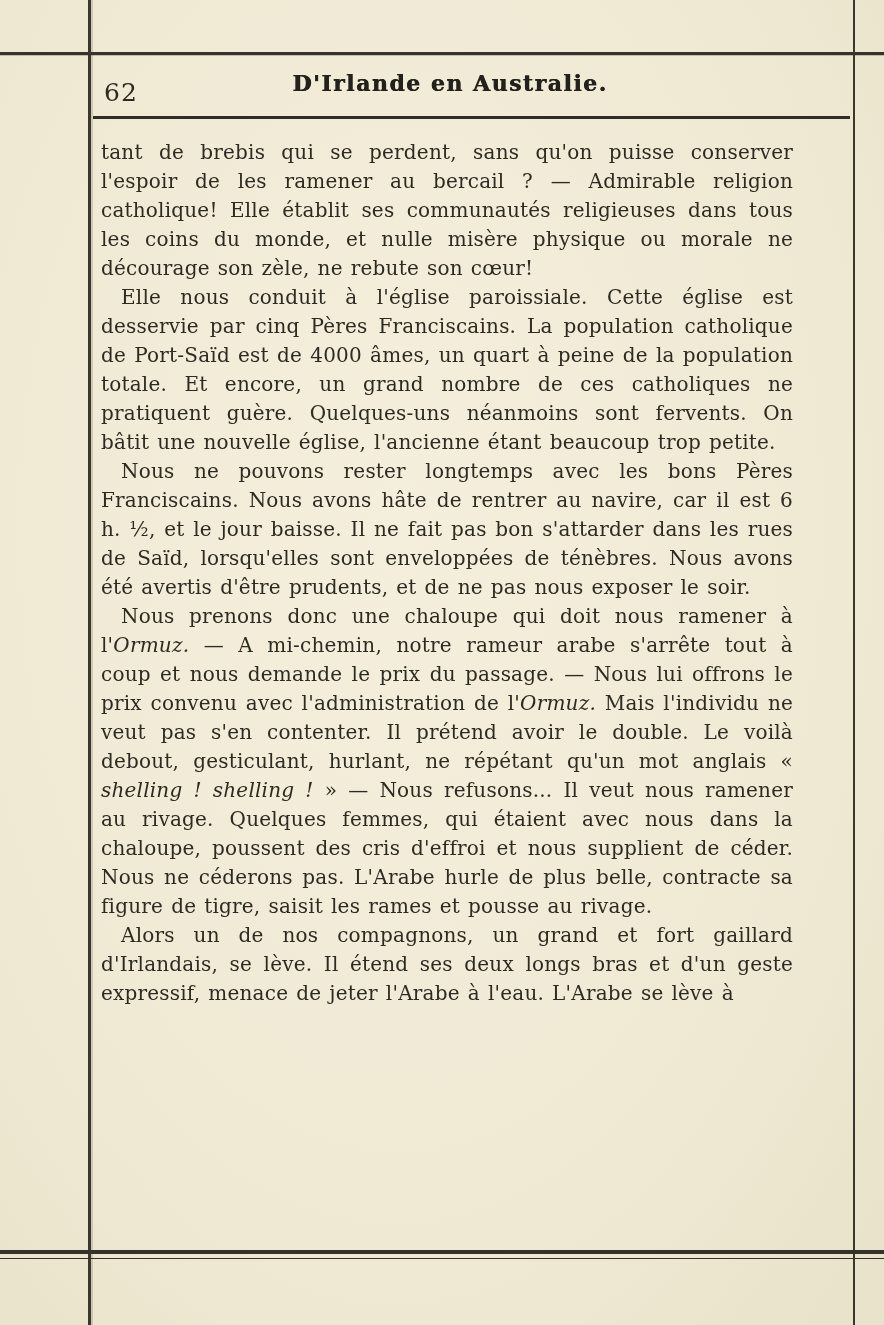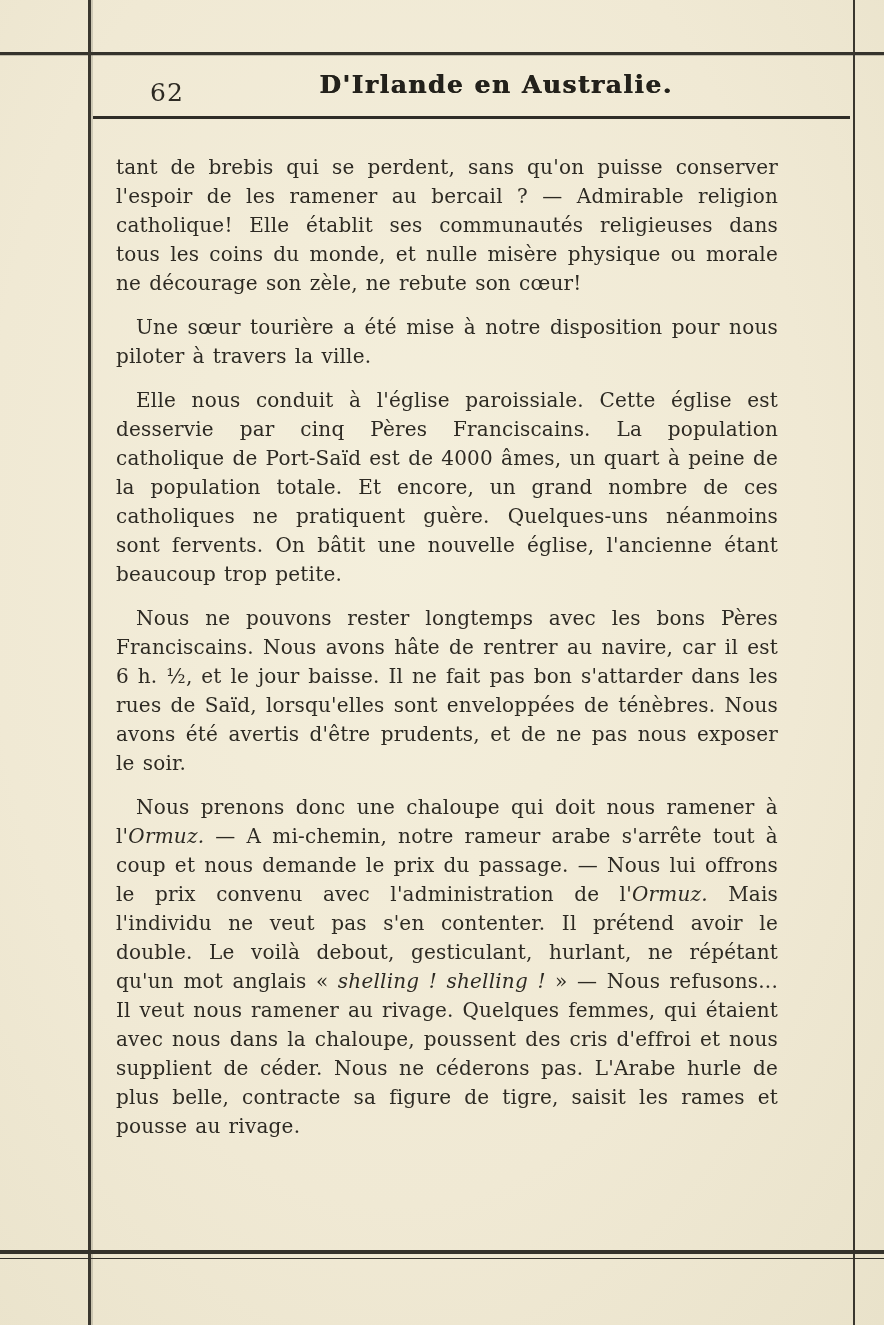--- a/index.html
+++ b/index.html
@@ -47,54 +47,53 @@
     border-bottom: 1px solid #34322b;
     box-sizing: border-box;
   }
 
   
   .page-header {
     position: absolute;
     left: 100px; top: 70px;
     width: 700px;
     height: 44px;
-    margin-left: 46px;
   }
   .page-number {
     position: absolute;
     left: 4px; top: 8px;
     font-size: 25px;
     letter-spacing: 1px;
   }
   .running-title {
     position: absolute;
     left: 0; top: 0;
     width: 100%;
     text-align: center;
-    font-size: 25px;
+    font-size: 22px;
     font-weight: 700;
     letter-spacing: 1.5px;
     color: #23211b;
     text-shadow: 0.6px 0 0 #23211b;
   }
   .header-rule {
     position: absolute;
     left: 93px; top: 116px;
     width: 757px; height: 3px;
     background: #2f2d27;
   }
 
   
   .text-block {
     position: absolute;
     left: 101px; top: 138px;
     width: 692px;
   }
   .para {
-    margin: 15px;
+    margin: 0;
     font-size: 20px;
     line-height: 29px;
     text-align: justify;
     text-indent: 20px;
     letter-spacing: 0.2px;
     word-spacing: 1.5px;
   }
   .para.no-indent { text-indent: 0; }
   .para i { }
 </style>
@@ -108,21 +107,21 @@
   <div class="vline-right"></div>
 
   <header class="page-header">
     <span class="page-number">62</span>
     <div class="running-title">D'Irlande en Australie.</div>
   </header>
   <div class="header-rule"></div>
 
   <main class="text-block">
     <p class="para no-indent"><span>tant de brebis qui se perdent, sans qu'on puisse conserver l'espoir de les ramener au bercail ? — Admirable religion catholique! Elle établit ses communautés religieuses dans tous les coins du monde, et nulle misère physique ou morale ne décourage son zèle, ne rebute son cœur!</span></p>
-    <p class="para"><span>Une sœur tourière a été mise à notre disposition pour nous piloter à travers la ville.</span></p>
     <p class="para"><span>Elle nous conduit à l'église paroissiale. Cette église est desservie par cinq Pères Franciscains. La population catholique de Port-Saïd est de 4000 âmes, un quart à peine de la population totale. Et encore, un grand nombre de ces catholiques ne pratiquent guère. Quelques-uns néanmoins sont fervents. On bâtit une nouvelle église, l'ancienne étant beaucoup trop petite.</span></p>
     <p class="para"><span>Nous ne pouvons rester longtemps avec les bons Pères Franciscains. Nous avons hâte de rentrer au navire, car il est 6 h. ½, et le jour baisse. Il ne fait pas bon s'attarder dans les rues de Saïd, lorsqu'elles sont enveloppées de ténèbres. Nous avons été avertis d'être prudents, et de ne pas nous exposer le soir.</span></p>
     <p class="para"><span>Nous prenons donc une chaloupe qui doit nous ramener à l'</span><i>Ormuz.</i><span> — A mi-chemin, notre rameur arabe s'arrête tout à coup et nous demande le prix du passage. — Nous lui offrons le prix convenu avec l'administration de l'</span><i>Ormuz.</i><span> Mais l'individu ne veut pas s'en contenter. Il prétend avoir le double. Le voilà debout, gesticulant, hurlant, ne répétant qu'un mot anglais « </span><i>shelling ! shelling !</i><span> » — Nous refusons... Il veut nous ramener au rivage. Quelques femmes, qui étaient avec nous dans la chaloupe, poussent des cris d'effroi et nous supplient de céder. Nous ne céderons pas. L'Arabe hurle de plus belle, contracte sa figure de tigre, saisit les rames et pousse au rivage.</span></p>
+    <p class="para"><span>Alors un de nos compagnons, un grand et fort gaillard d'Irlandais, se lève. Il étend ses deux longs bras et d'un geste expressif, menace de jeter l'Arabe à l'eau. L'Arabe se lève à</span></p>
   </main>
 
   <div class="rule-bottom"></div>
 
 </div>
 
 </body></html>

